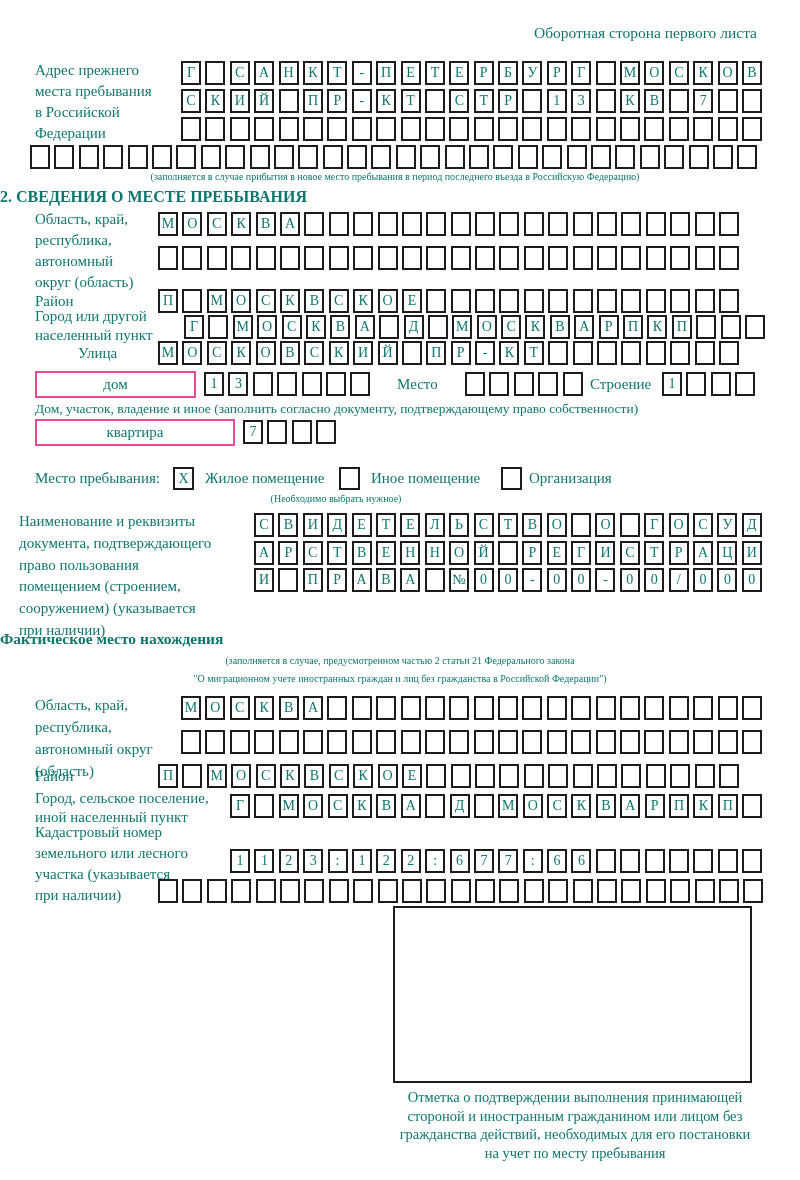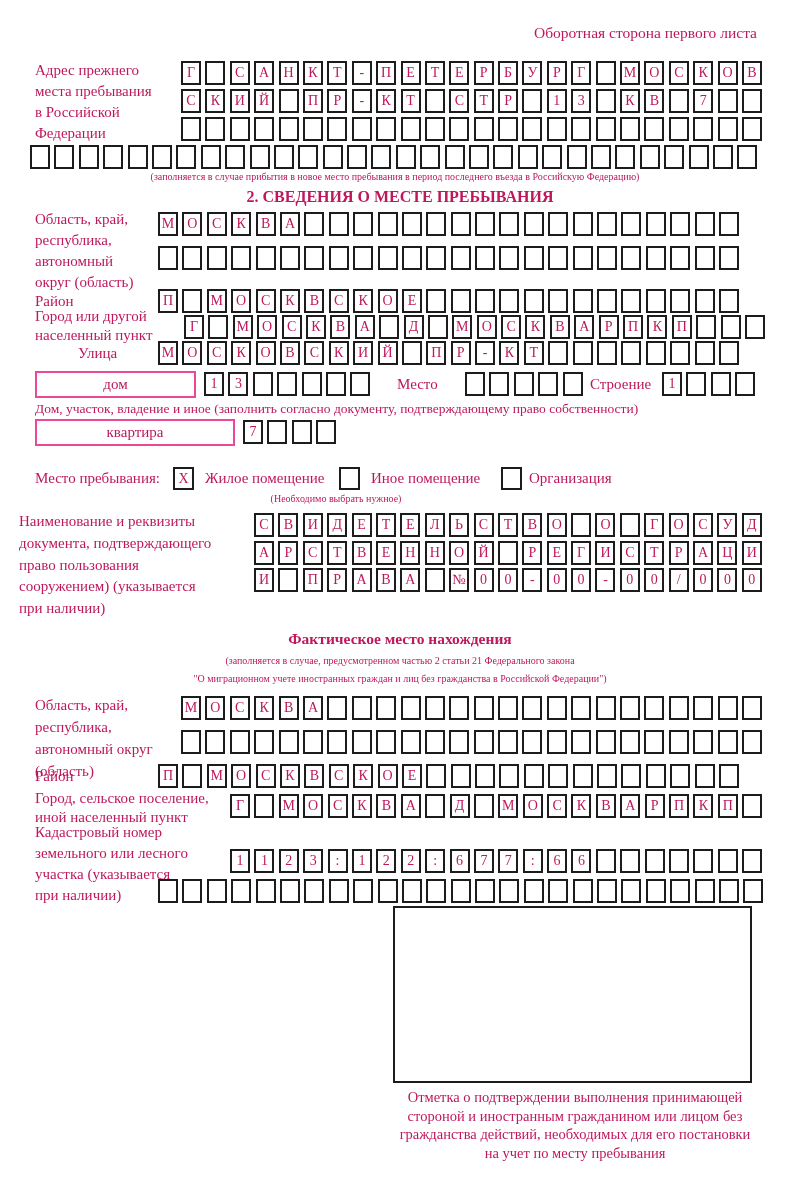--- a/index.html
+++ b/index.html
@@ -1,28 +1,28 @@
 <!DOCTYPE html>
 <html><head>
 <meta charset="utf-8">
 <style>
   html,body{margin:0;padding:0;background:#fff;}
   .page{position:relative;width:800px;height:1180px;background:#ffffff;
-        font-family:"Liberation Serif","DejaVu Serif",serif;color:#be185d;overflow:hidden;}
+        font-family:"Liberation Serif","DejaVu Serif",serif;color:#0f766e;overflow:hidden;}
   .abs{position:absolute;}
   .cells{position:absolute;display:flex;column-gap:4.4px;}
   .cell{box-sizing:border-box;flex:0 0 20px;width:20px;height:24px;border:2px solid #1c1c1c;
         display:flex;align-items:center;justify-content:center;
         font-size:14px;line-height:1;background:#fff;}
   .label{position:absolute;font-size:15px;line-height:21px;}
   .lh19 div{line-height:19px;}
   .lh22 div{line-height:22px;}
   .note{position:absolute;font-size:10px;white-space:nowrap;}
   .center{text-align:center;}
-  .hdr{position:absolute;font-weight:bold;font-size:16px;text-align:center;width:800px;left:0;}
+  .hdr{position:absolute;font-weight:bold;font-size:16px;text-align:left;width:800px;left:0;}
   .bigbox{position:absolute;box-sizing:border-box;border:2px solid #ec4899;height:27px;
           display:flex;align-items:center;justify-content:center;font-size:15px;background:#fff;}
   .checkbox{position:absolute;box-sizing:border-box;width:21px;height:23px;border:2px solid #1c1c1c;
             display:flex;align-items:center;justify-content:center;font-size:14px;background:#fff;}
   .opt{position:absolute;font-size:15px;white-space:nowrap;}
   .stampbox{position:absolute;box-sizing:border-box;border:2px solid #1c1c1c;background:#fff;}
   .caption{position:absolute;font-size:14.5px;text-align:center;}
   .caption div{line-height:18.5px;}
 </style>
 </head>
@@ -339,20 +339,21 @@
   <div class="checkbox" style="left:339px;top:467px;"></div>
   <div class="opt" style="left:371px;top:470px;">Иное помещение</div>
   <div class="checkbox" style="left:501px;top:467px;"></div>
   <div class="opt" style="left:529px;top:470px;">Организация</div>
   <div class="note center" style="left:136px;width:400px;top:493px;">(Необходимо выбрать нужное)</div>
 
   <div class="label" style="left:19px;top:511px;line-height:21.8px;">
       <div>Наименование и реквизиты</div>
       <div>документа, подтверждающего</div>
       <div>право пользования</div>
+      <div>помещением (строением,</div>
       <div>сооружением) (указывается</div>
       <div>при наличии)</div>
     </div>
   <div class="cells" style="left:254px;top:513px;">
       <span class="cell">С</span>
       <span class="cell">В</span>
       <span class="cell">И</span>
       <span class="cell">Д</span>
       <span class="cell">Е</span>
       <span class="cell">Т</span>

